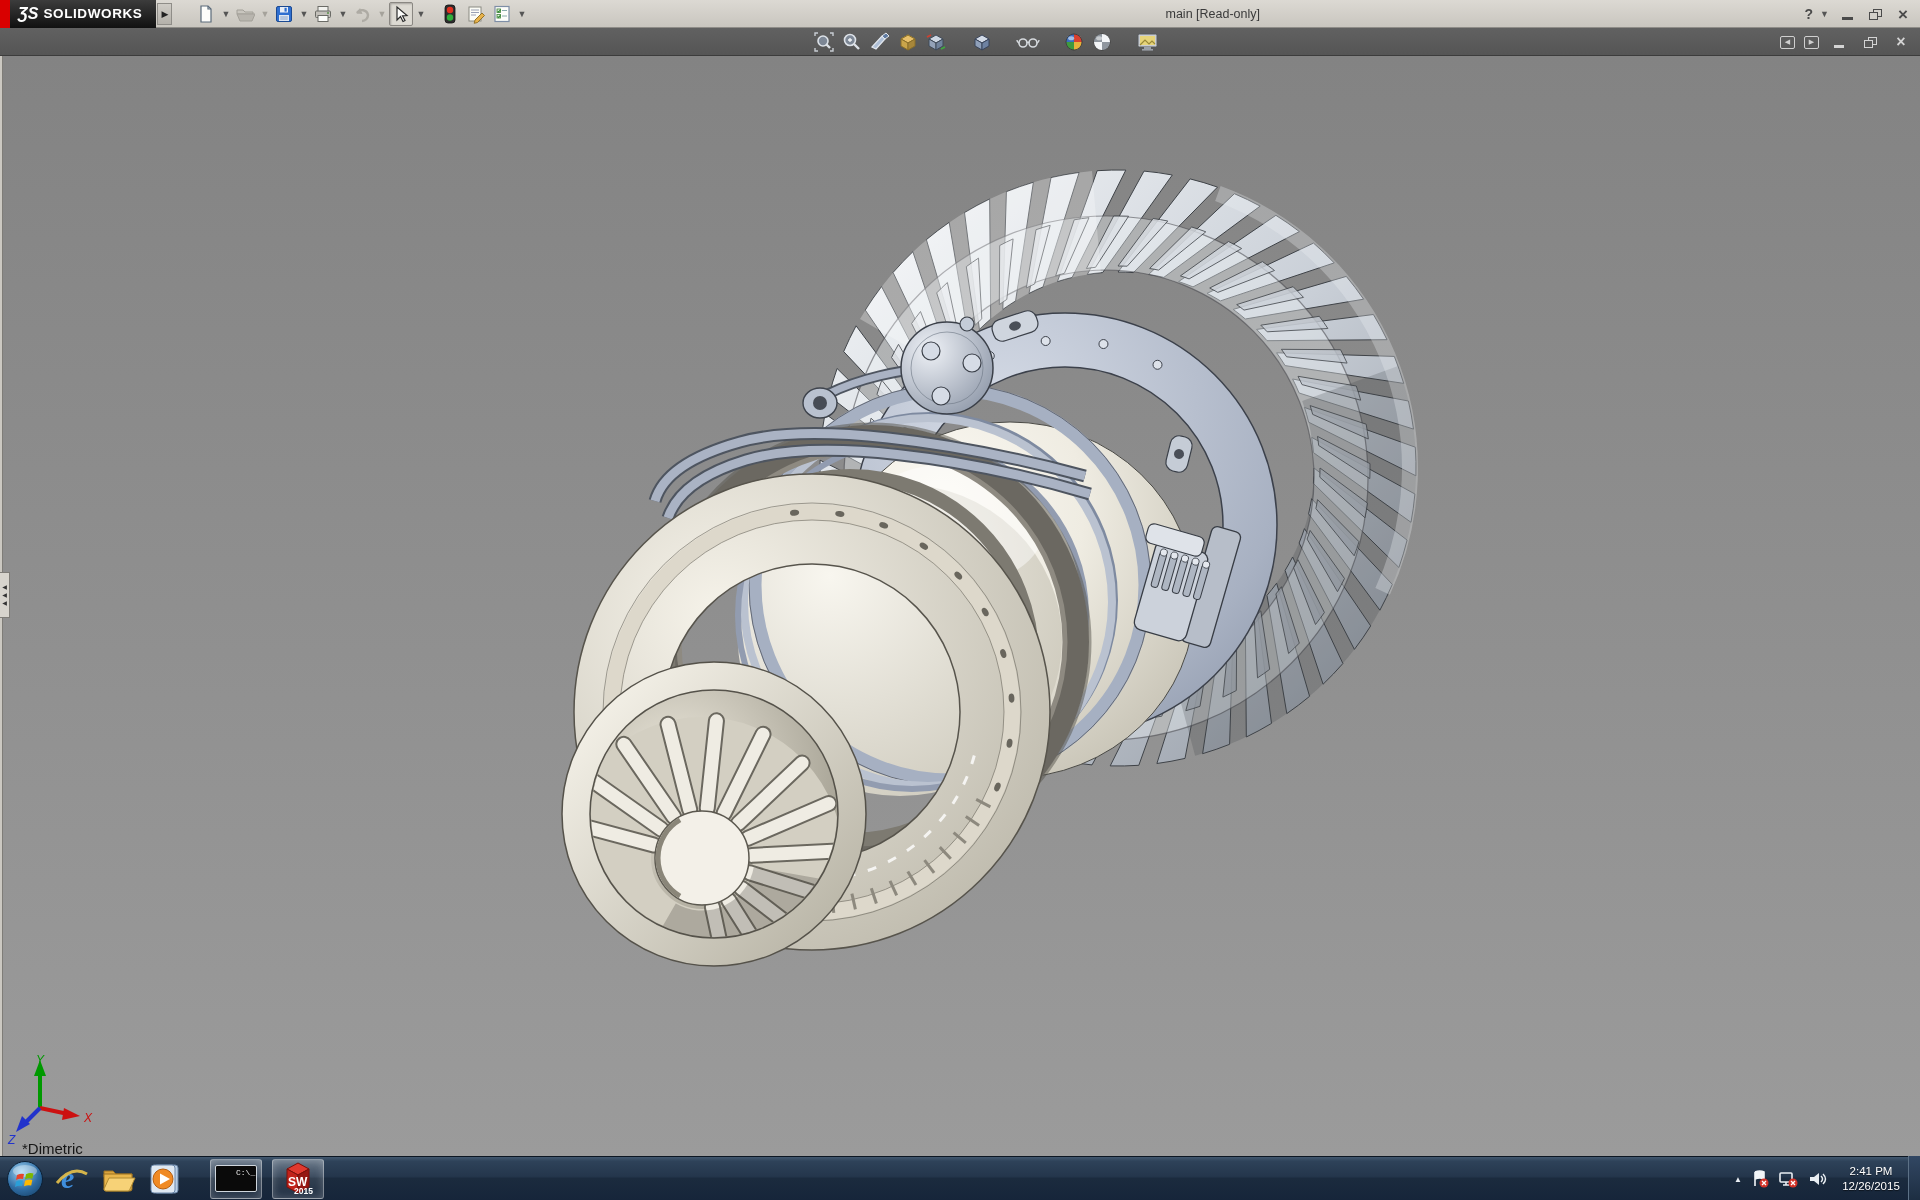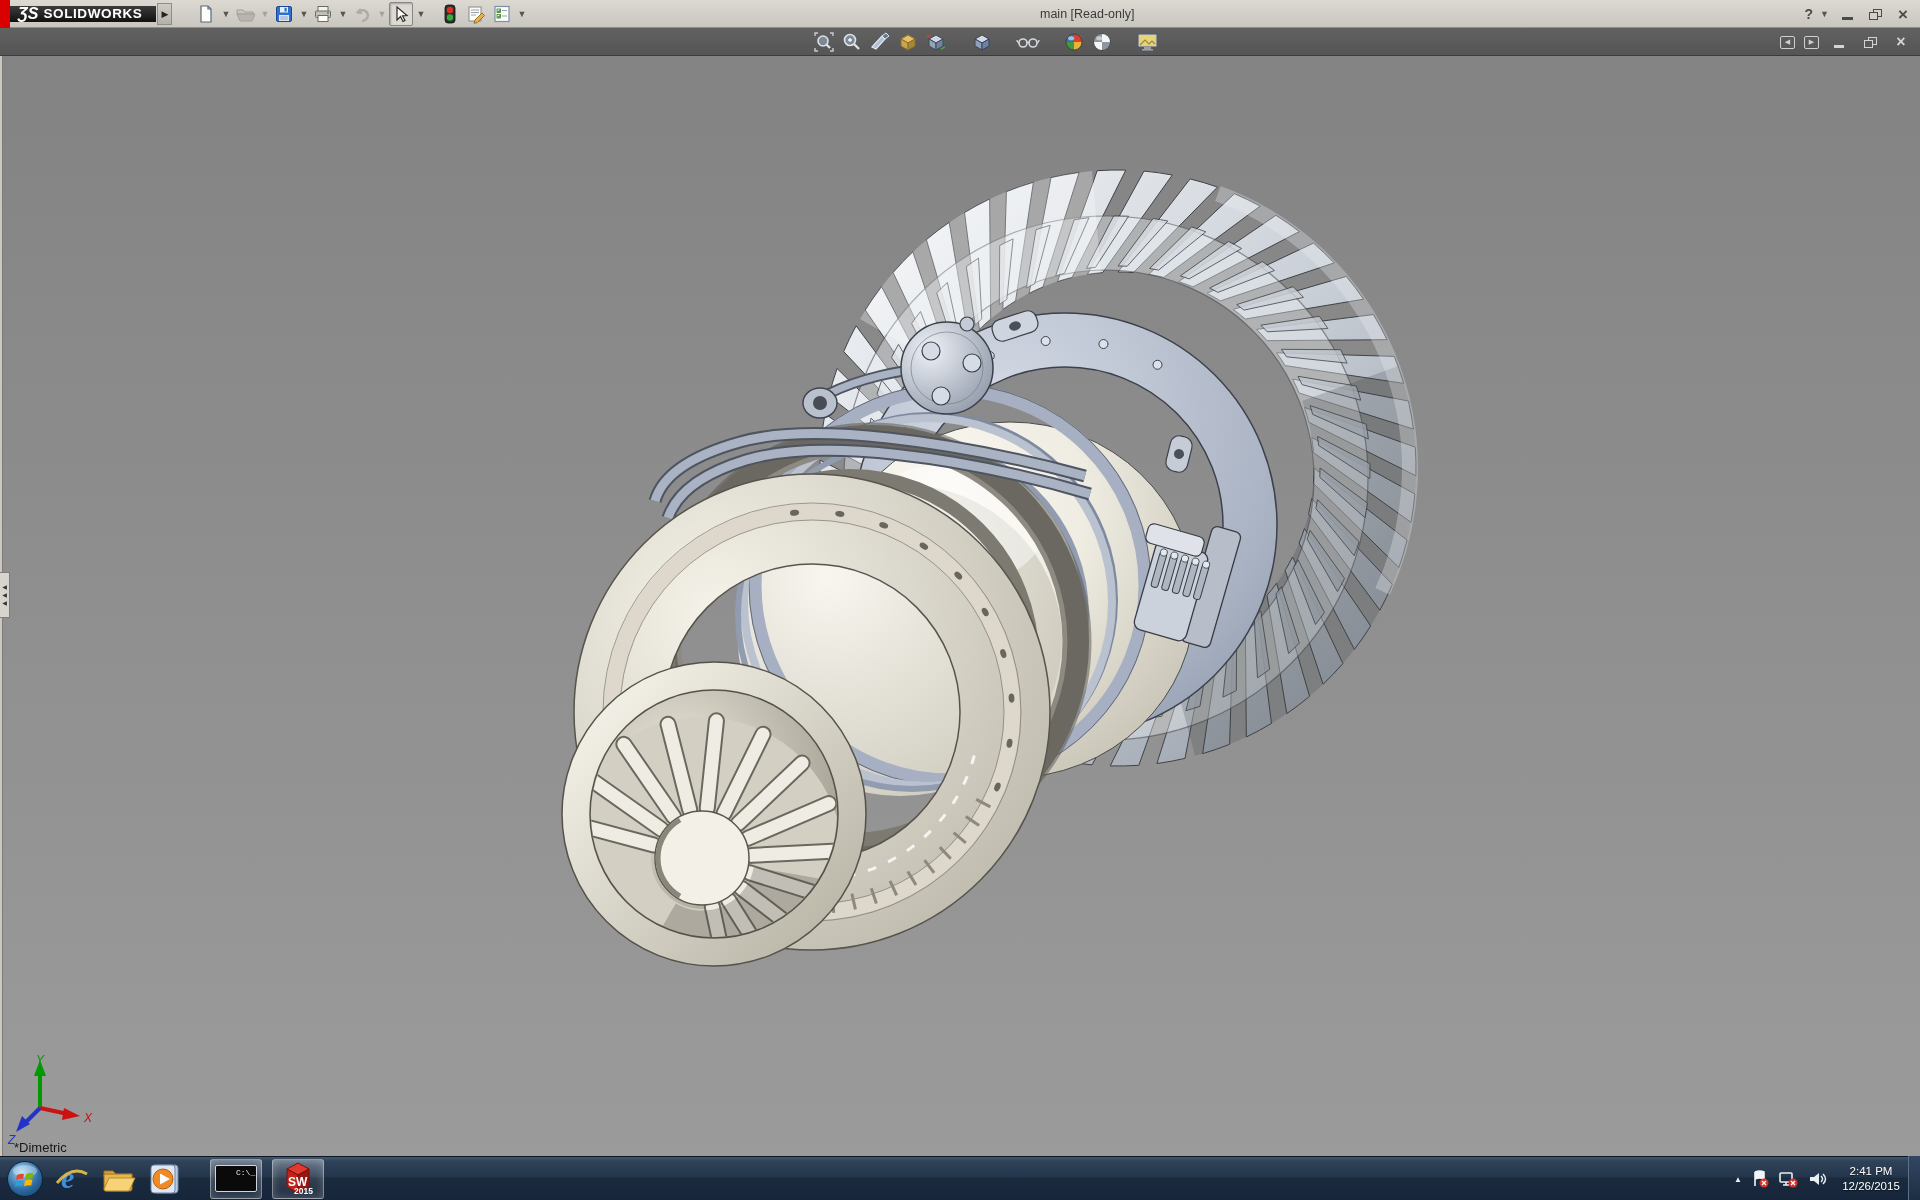--- a/index.html
+++ b/index.html
@@ -5,33 +5,33 @@
   * { margin:0; padding:0; box-sizing:border-box; }
   html,body { width:1920px; height:1200px; overflow:hidden; background:#000;
               font-family:"Liberation Sans", sans-serif; }
   .screen { position:relative; width:1920px; height:1200px; }
 
   
   .titlebar { position:absolute; top:0; left:0; width:1920px; height:28px;
     background:linear-gradient(#dcd9d3,#c9c6bf); border-bottom:1px solid #8f8d88;
     display:flex; align-items:center; }
   .logo-red { width:10px; height:28px; background:#d90000; }
-  .logo-block { height:16px; padding:0 14px 0 8px; display:flex; align-items:center; gap:5px;
+  .logo-block { height:28px; padding:0 14px 0 8px; display:flex; align-items:center; gap:5px;
     background:linear-gradient(#3c3c3c,#101010); color:#fff;text-align:center; }
   .logo-ds { font-style:italic; font-weight:bold; font-size:16px; }
   .logo-sw { font-weight:bold; font-size:13.5px; letter-spacing:.6px; }
   .logo-arrow { width:15px; height:22px; margin-left:1px; display:flex; align-items:center; justify-content:center;
     background:linear-gradient(#cfccc6,#b4b1aa); border:1px solid #8f8d88; color:#222; font-size:9px; }
   .tb { display:flex; align-items:center; margin-left:22px; gap:2px; }
   .tbtn { width:24px; height:24px; display:flex; align-items:center; justify-content:center; border-radius:2px; }
   .tbtn.pressed { background:#dddad3; border:1px solid #8a8782; box-shadow:inset 1px 1px 2px rgba(0,0,0,.25); }
   .drop { font-size:9px; color:#555; width:11px; text-align:center; }
   .drop.dis { color:#a5a29b; }
   .tb-gap { width:8px; }
-  .wtitle { position:absolute; left:1040px; width:220px; text-align:left; font-size:12.5px; color:#3a3a3a; }
+  .wtitle { position:absolute; left:1040px; width:220px; text-align:right; font-size:12.5px; color:#3a3a3a; }
   .wbtns { position:absolute; right:6px; top:0; height:28px; display:flex; align-items:center; gap:6px; }
   .help { font-size:14px; color:#4a4a4a; font-weight:bold; }
   .wb { width:22px; height:20px; display:flex; align-items:center; justify-content:center; }
   .glyph-min { width:11px; height:3px; background:#4a4a4a; margin-top:8px; }
   .glyph-restore { position:relative; width:13px; height:11px; }
   .glyph-restore i { position:absolute; width:9px; height:8px; border:1.5px solid #4a4a4a; background:transparent; display:block; }
   .glyph-restore i:first-child { right:0; top:0; }
   .glyph-restore i:last-child { left:0; bottom:0; background:#d3d0c9; }
   .glyph-x { font-size:17px; color:#4a4a4a; font-weight:bold; line-height:1; }
 
@@ -53,21 +53,21 @@
   
   .viewport { position:absolute; top:56px; left:0; width:1920px; height:1100px;
     background:linear-gradient(#838383,#9b9b9b); }
   .engine-svg { position:absolute; top:0; left:0; }
   .panel-edge { position:absolute; left:0; top:0; width:3px; height:1100px; background:#cbc8c1; border-right:1px solid #7e7c77; }
   .panel-tab { position:absolute; left:0; top:516px; width:10px; height:46px; background:#d7d4cd;
     border:1px solid #7e7c77; border-left:none; display:flex; flex-direction:column; align-items:center;
     justify-content:center; gap:2px; }
   .panel-tab span { font-size:6px; color:#333; line-height:1; }
   .triad { position:absolute; left:6px; top:996px; }
-  .orient { position:absolute; left:14px; top:1084px; font-size:13px; color:#161616; }
+  .orient { position:absolute; left:22px; top:1084px; font-size:15px; color:#161616; }
 
   
   .taskbar { position:absolute; top:1156px; left:0; width:1920px; height:44px;
     background:linear-gradient(180deg,#42586f 0%,#2e4259 10%,#24364c 45%,#1b2b3e 50%,#16253a 100%);
     border-top:1px solid #0c1622; display:flex; align-items:center; }
   .tkbtn { height:40px; display:flex; align-items:center; justify-content:center; margin:0 5px; }
   .tkbtn.boxed { width:52px; border:1px solid rgba(255,255,255,.42); border-radius:3px;
     background:linear-gradient(rgba(255,255,255,.28),rgba(255,255,255,.10) 50%,rgba(255,255,255,.05));
     box-shadow:inset 0 0 8px rgba(255,255,255,.25); }
   .cmd-ico { width:34px; height:27px; background:#0a0a0a; border:1px solid #cfd6dd; border-radius:2px;

